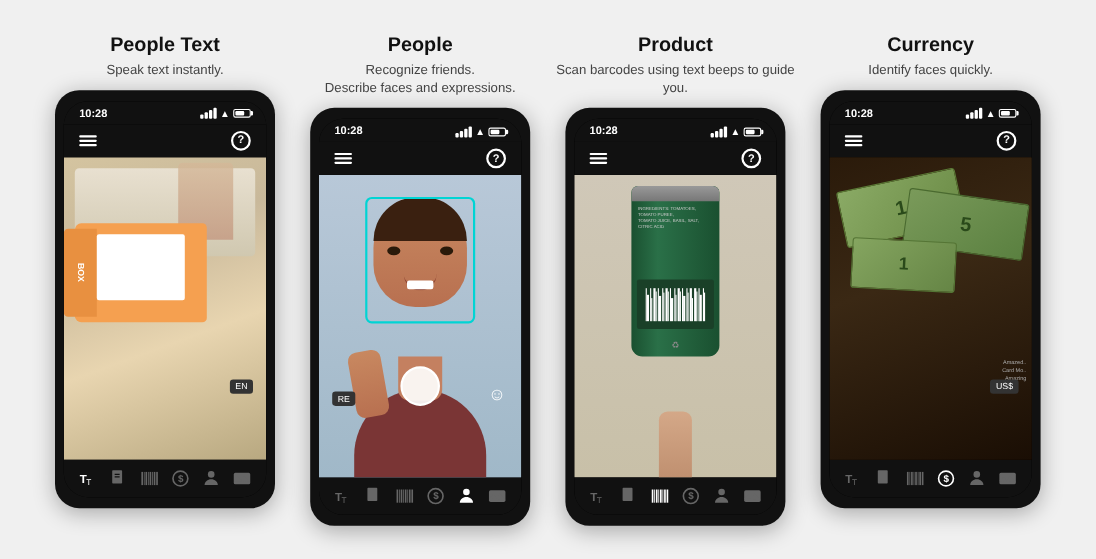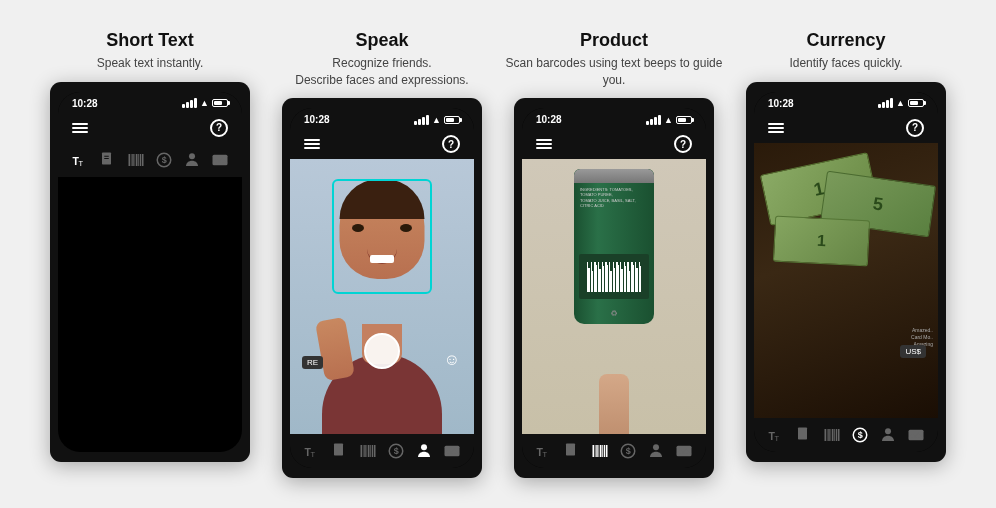--- a/index.html
+++ b/index.html
@@ -36,21 +36,21 @@
       font-size: 12px;
       color: #444;
       text-align: center;
       margin-bottom: 10px;
       line-height: 1.4;
     }
     .phone-frame {
       width: 200px;
       height: 380px;
       background: #111;
-      border-radius: 11px;
+      border-radius: 22px;
       padding: 10px 8px;
       position: relative;
       box-shadow: 0 4px 20px rgba(0,0,0,0.3);
       overflow: hidden;
     }
     .phone-inner {
       width: 100%;
       height: 100%;
       background: #000;
       border-radius: 22px;
@@ -249,21 +249,21 @@
       padding: 2px 5px;
       border-radius: 3px;
     }
   </style>
 </head>
 <body>
 
 <div class="container">
 
   <div class="phone-card">
-    <div class="card-title">Short Text</div>
+    <div class="card-title">People Text</div>
     <div class="card-subtitle">Speak text instantly.</div>
     <div class="phone-frame">
       <div class="phone-inner">
         <div class="status-bar">
           <span>10:28</span>
           <div class="status-icons">
             <span style="display:flex;gap:1px;align-items:flex-end">
               <div class="signal-bar" style="height:4px"></div>
               <div class="signal-bar" style="height:6px"></div>
               <div class="signal-bar" style="height:8px"></div>
@@ -277,20 +277,30 @@
           </div>
         </div>
         <div class="toolbar">
           <div class="menu-icon">
             <div class="menu-line"></div>
             <div class="menu-line"></div>
             <div class="menu-line"></div>
           </div>
           <div class="help-icon">?</div>
         </div>
+        <div class="camera-view">
+          <div class="camera-short-text">
+            <div style="position:absolute;top:10px;left:10px;right:10px;height:80px;background:linear-gradient(180deg,#e8e0d0 0%,#d0c8b0 100%);border-radius:4px;"></div>
+            <div style="position:absolute;top:5px;right:30px;width:50px;height:70px;background:linear-gradient(180deg,#d4b898 0%,#c49880 100%);border-radius:4px 4px 0 0;opacity:0.8;"></div>
+            <div style="position:absolute;top:60px;left:10px;width:120px;height:90px;background:#f5a050;border-radius:6px 4px 4px 6px;"></div>
+            <div style="position:absolute;top:65px;left:0;width:30px;height:80px;background:#e89040;border-radius:4px 0 0 4px;font-size:8px;color:#fff;writing-mode:vertical-rl;display:flex;align-items:center;justify-content:center;font-weight:bold;">BOX</div>
+            <div style="position:absolute;top:70px;left:30px;width:80px;height:60px;background:#fff;border-radius:2px;"></div>
+            <div class="badge">EN</div>
+          </div>
+        </div>
         <div class="bottom-nav">
           <div class="nav-icons">
             <div class="nav-icon active">
               <svg viewBox="0 0 24 24" fill="currentColor">
                   <text x="2" y="18" font-size="14" font-weight="bold">T</text>
                   <text x="10" y="20" font-size="10">T</text>
                 </svg>
             </div>
             <div class="nav-icon">
               <svg viewBox="0 0 24 24" fill="currentColor">
@@ -329,21 +339,21 @@
                   <path d="M2 15l5-5 4 4 4-5 7 7"></path>
                 </svg>
             </div>
           </div>
         </div>
       </div>
     </div>
   </div>
 
   <div class="phone-card">
-    <div class="card-title">Speak</div>
+    <div class="card-title">People</div>
     <div class="card-subtitle" style="white-space:pre-line">Recognize friends.
 Describe faces and expressions.</div>
     <div class="phone-frame">
       <div class="phone-inner">
         <div class="status-bar">
           <span>10:28</span>
           <div class="status-icons">
             <span style="display:flex;gap:1px;align-items:flex-end">
               <div class="signal-bar" style="height:4px"></div>
               <div class="signal-bar" style="height:6px"></div>

